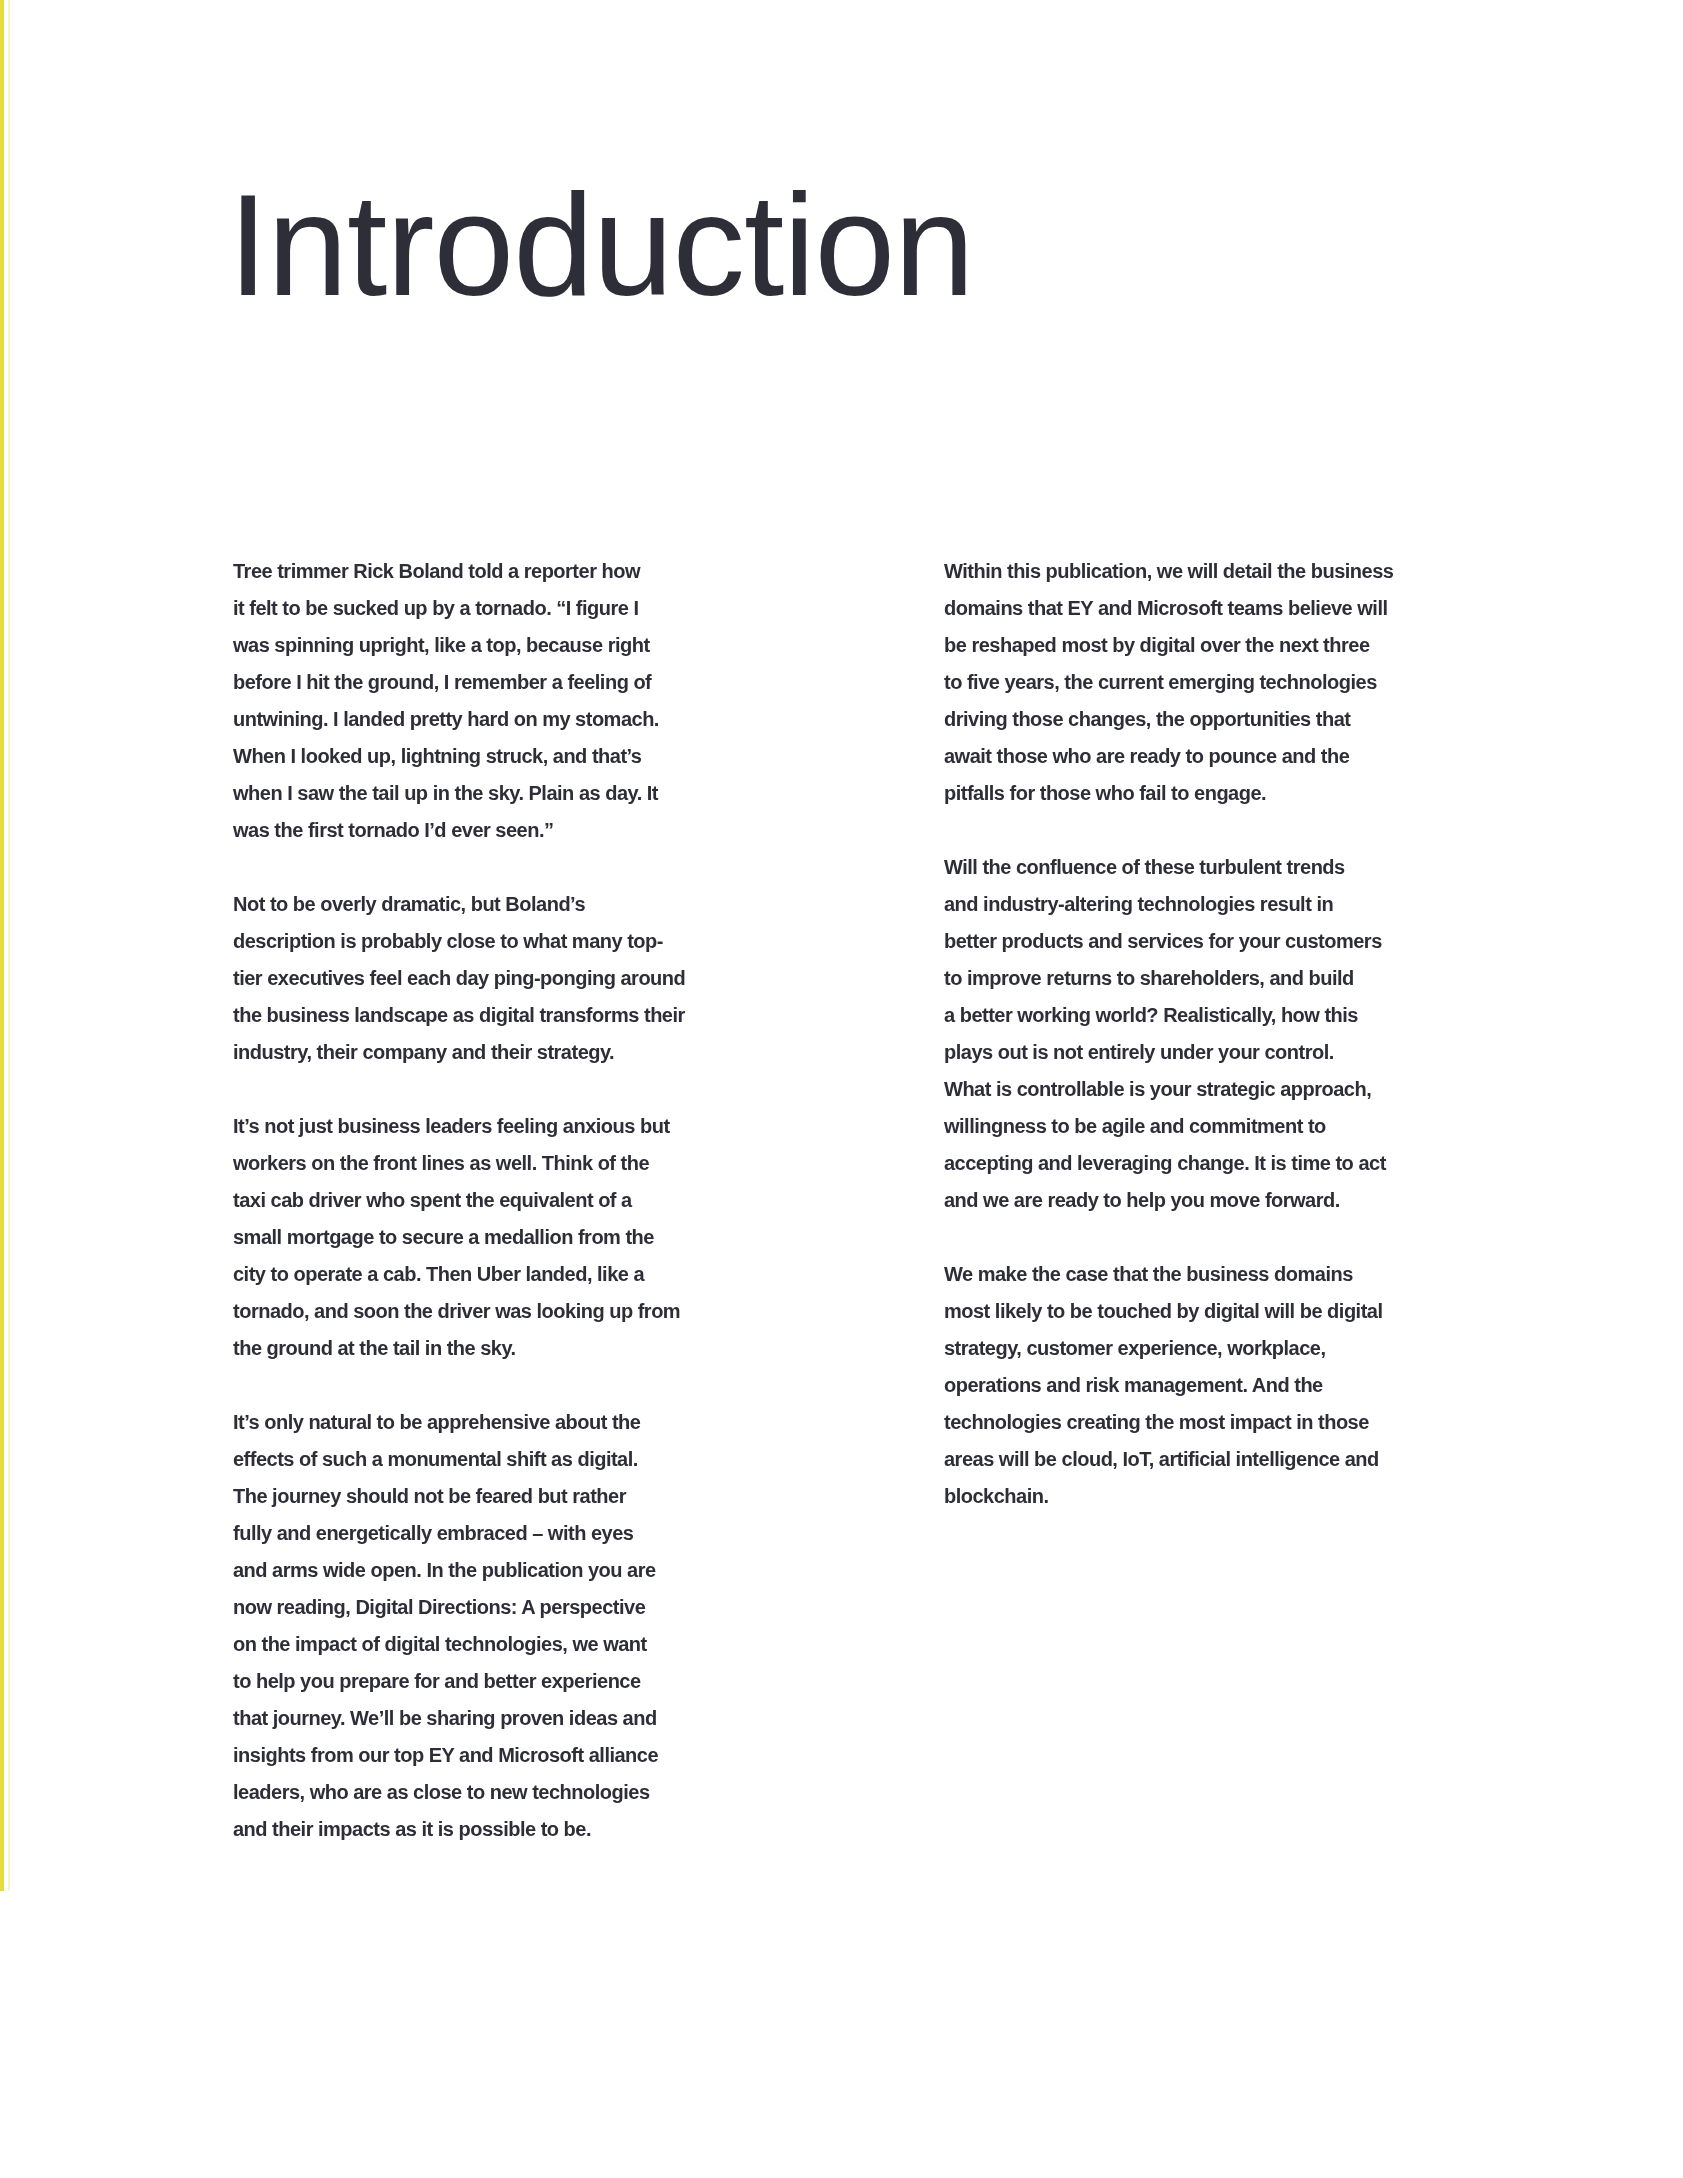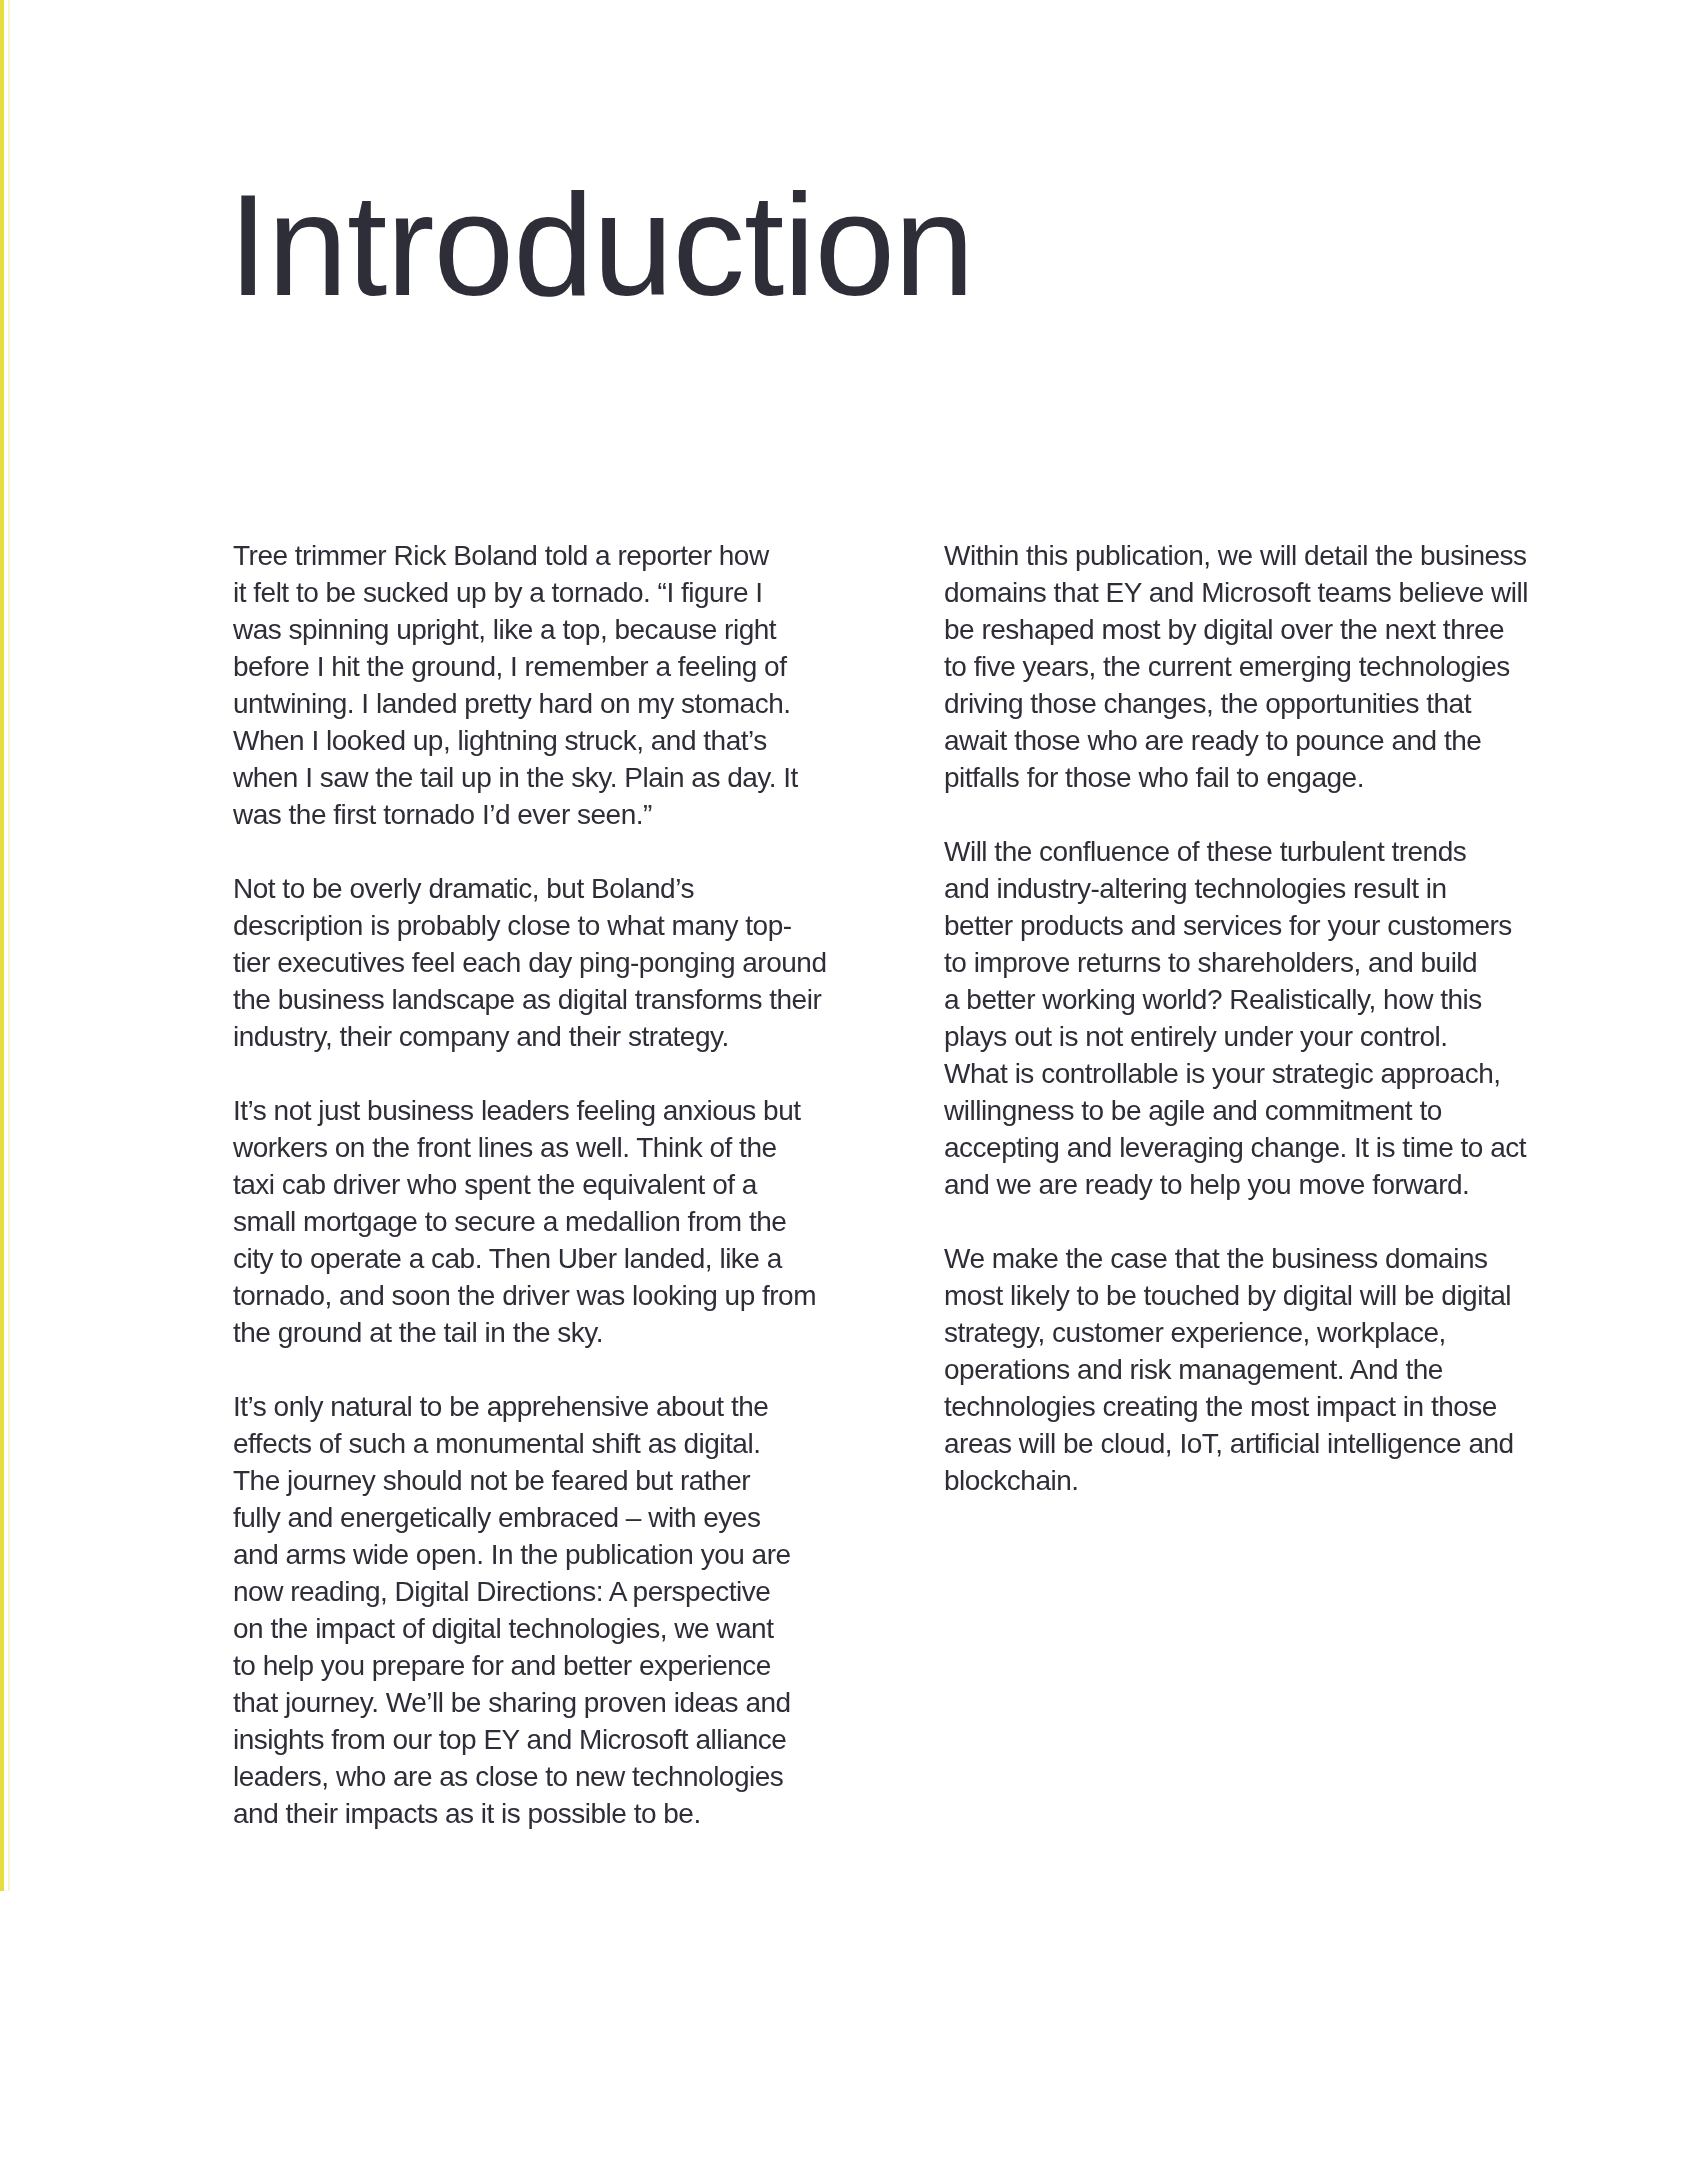--- a/index.html
+++ b/index.html
@@ -43,26 +43,27 @@
     color: var(--text, #2E2E38);
   }
   .col {
     position: absolute;
     top: 537px;
     width: 663px;
   }
   .col-left  { left: 233px; }
   .col-right { left: 944px; }
   .par {
-    margin: 0 0 37px 0;
-    font-size: 28px;
+    margin: 16px 0 37px 0;
+    font-size: 20px;
     line-height: 37px;
     letter-spacing: -0.5px;
     color: var(--text, #2E2E38);
     white-space: pre;
+    font-weight: bold;
   }
   .footer {
     position: absolute;
     top: 2067px;
     right: 201px;
     display: flex;
     align-items: baseline;
     gap: 30px;
     font-size: 18px;
     line-height: 28px;

